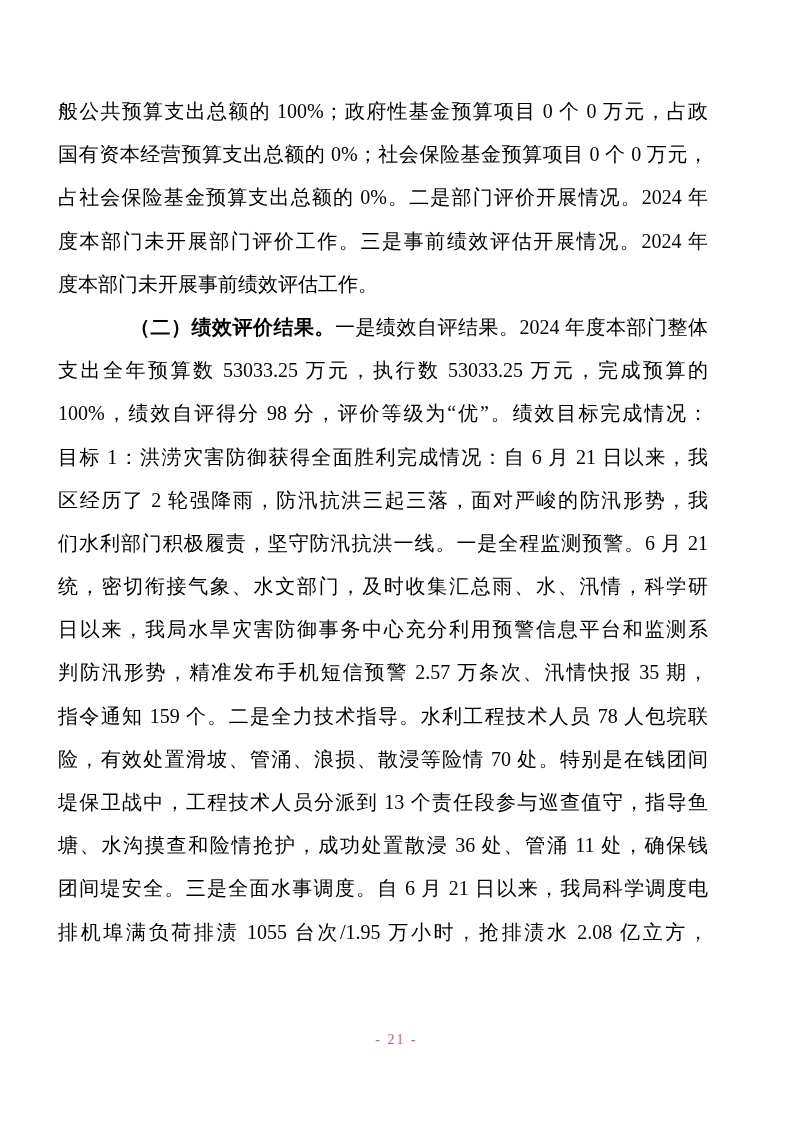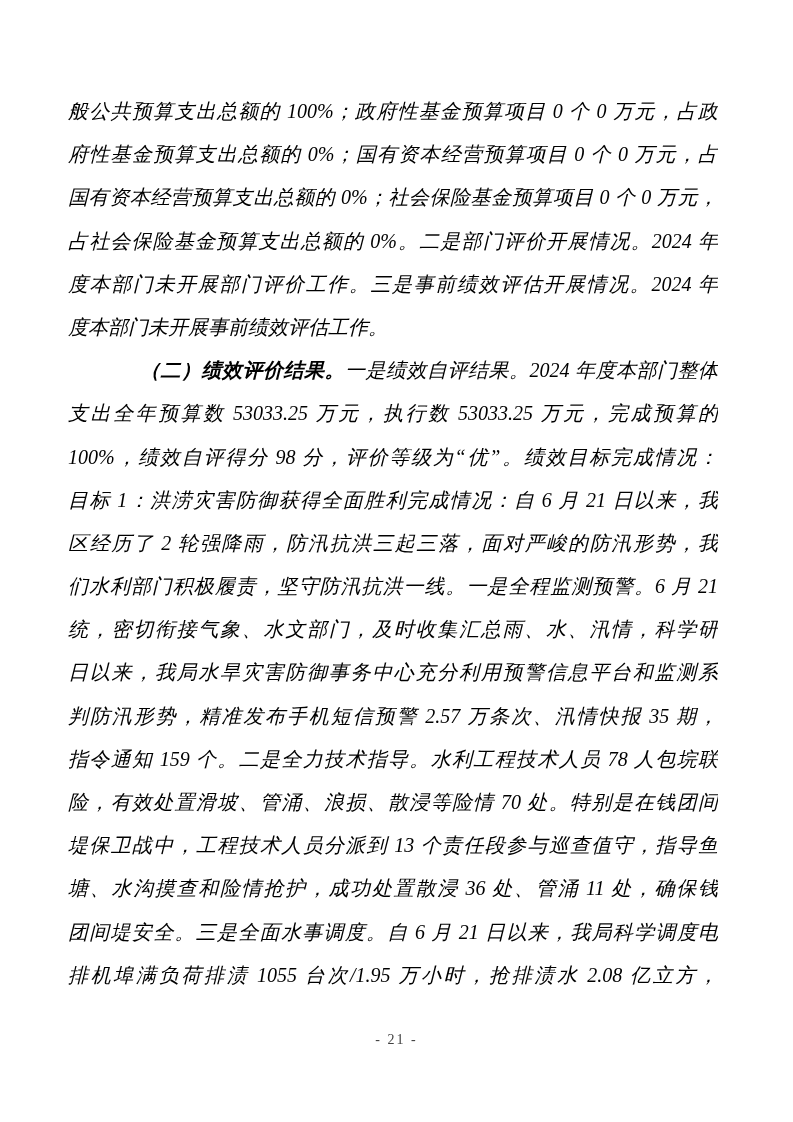--- a/index.html
+++ b/index.html
@@ -11,26 +11,25 @@
     position: relative;
     width: 793px;
     height: 1122px;
     background: #ffffff;
     overflow: hidden;
     font-family: "Liberation Serif", "DejaVu Serif", serif;
     color: #000000;
   }
   .text-block {
     position: absolute;
-    left: 68px;
+    left: 58px;
     top: 90px;
     width: 650px;
     font-size: 20px;
     line-height: 43.2px;
-    font-style: italic;
   }
   .line {
     text-align: justify;
     text-align-last: justify;
     height: 43.2px;
     overflow: hidden;
   }
   .line.last {
     text-align-last: left;
   }
@@ -42,30 +41,29 @@
     margin-left: 30px;
   }
   .page-number {
     position: absolute;
     left: 0;
     top: 1032px;
     width: 100%;
     text-align: center;
     font-size: 14px;
     letter-spacing: 2px;
-    color: #404040;
+    color: #ec4899;
   }
 </style>
 </head>
 <body>
 
 <div class="page">
   <div class="text-block">
       <div class="line"><span>般公共预算支出总额的 100%；政府性基金预算项目 0 个 0 万元，占政</span></div>
-      <div class="line"><span>府性基金预算支出总额的 0%；国有资本经营预算项目 0 个 0 万元，占</span></div>
       <div class="line"><span>国有资本经营预算支出总额的 0%；社会保险基金预算项目 0 个 0 万元，</span></div>
       <div class="line"><span>占社会保险基金预算支出总额的 0%。二是部门评价开展情况。2024 年</span></div>
       <div class="line"><span>度本部门未开展部门评价工作。三是事前绩效评估开展情况。2024 年</span></div>
       <div class="line last"><span>度本部门未开展事前绩效评估工作。</span></div>
       <div class="line indent"><span class="bold">（二）绩效评价结果。</span><span>一是绩效自评结果。2024 年度本部门整体</span></div>
       <div class="line"><span>支出全年预算数 53033.25 万元，执行数 53033.25 万元，完成预算的</span></div>
       <div class="line"><span>100%，绩效自评得分 98 分，评价等级为“优”。绩效目标完成情况：</span></div>
       <div class="line"><span>目标 1：洪涝灾害防御获得全面胜利完成情况：自 6 月 21 日以来，我</span></div>
       <div class="line"><span>区经历了 2 轮强降雨，防汛抗洪三起三落，面对严峻的防汛形势，我</span></div>
       <div class="line"><span>们水利部门积极履责，坚守防汛抗洪一线。一是全程监测预警。6 月 21</span></div>

